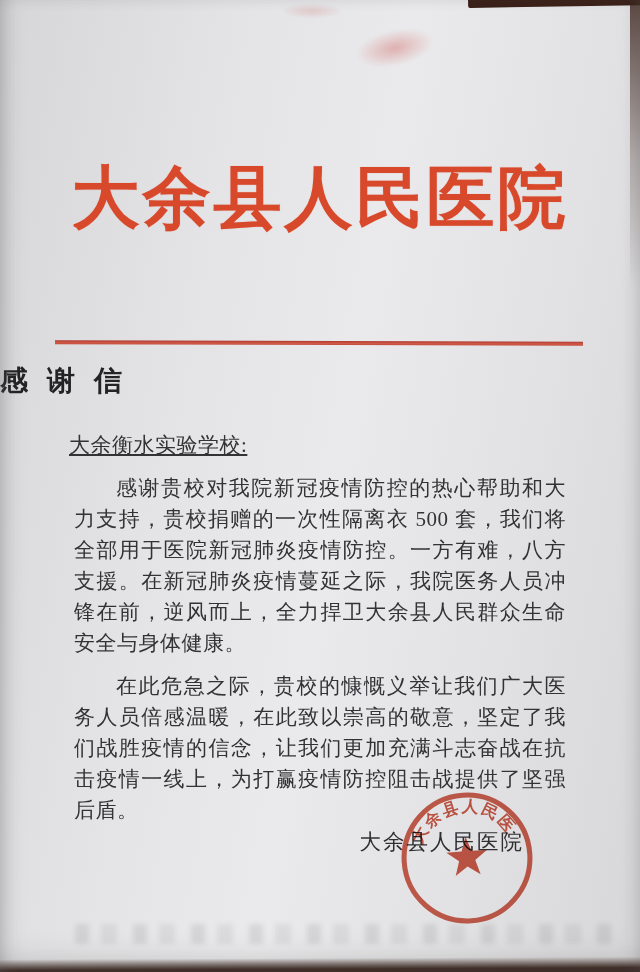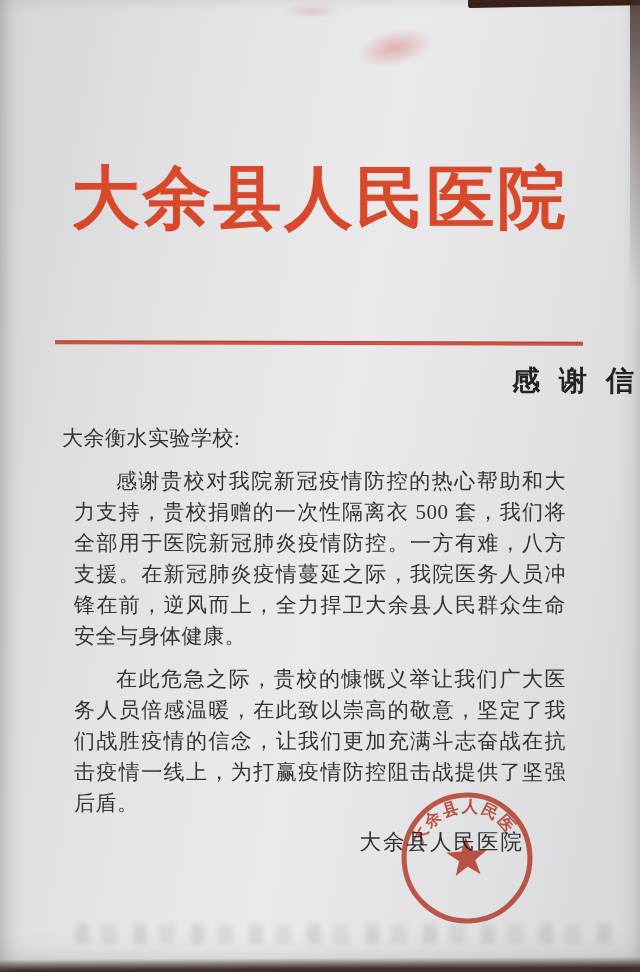--- a/index.html
+++ b/index.html
@@ -53,29 +53,29 @@
     letter-spacing:3px;line-height:104px;white-space:nowrap;
     text-shadow:0 0 1px rgba(216,73,44,.4);
   }
   .divider{
     position:absolute;top:341px;left:55px;width:528px;height:4px;
     background:linear-gradient(180deg,#b03a30 0%, #d05a48 60%, #c44a3c 100%);
     transform:rotate(0.15deg);
   }
   .letter-title{
     position:absolute;top:362px;left:0;width:640px;
-    text-align:right;font-size:28px;font-weight:bold;color:#232326;
+    text-align:left;font-size:28px;font-weight:bold;color:#232326;
     letter-spacing:6px;
   }
   .letter-body{
     position:absolute;top:423px;left:62px;width:516px;
     font-size:21px;line-height:31px;color:#333336;
     text-align:justify;letter-spacing:0.5px;
   }
-  .letter-body .salutation{margin:0;}
+  .letter-body .salutation{margin:7px;text-decoration:underline;}
   .letter-body p.para{margin:12px;text-indent:2em;}
   .signature{
     position:absolute;top:827px;right:116px;
     font-size:21.5px;color:#2f2f32;letter-spacing:2px;white-space:nowrap;
   }
   .date{
     position:absolute;top:859px;right:100px;
     font-size:21px;color:#2f2f32;letter-spacing:1px;white-space:nowrap;
   }
   .seal{

